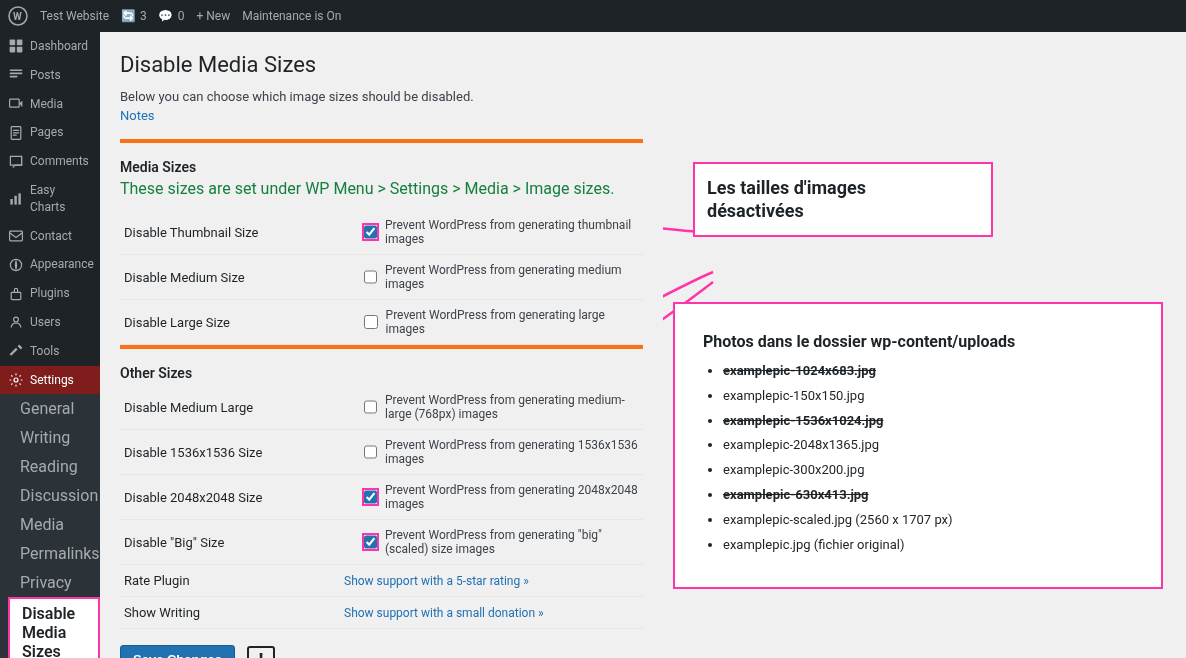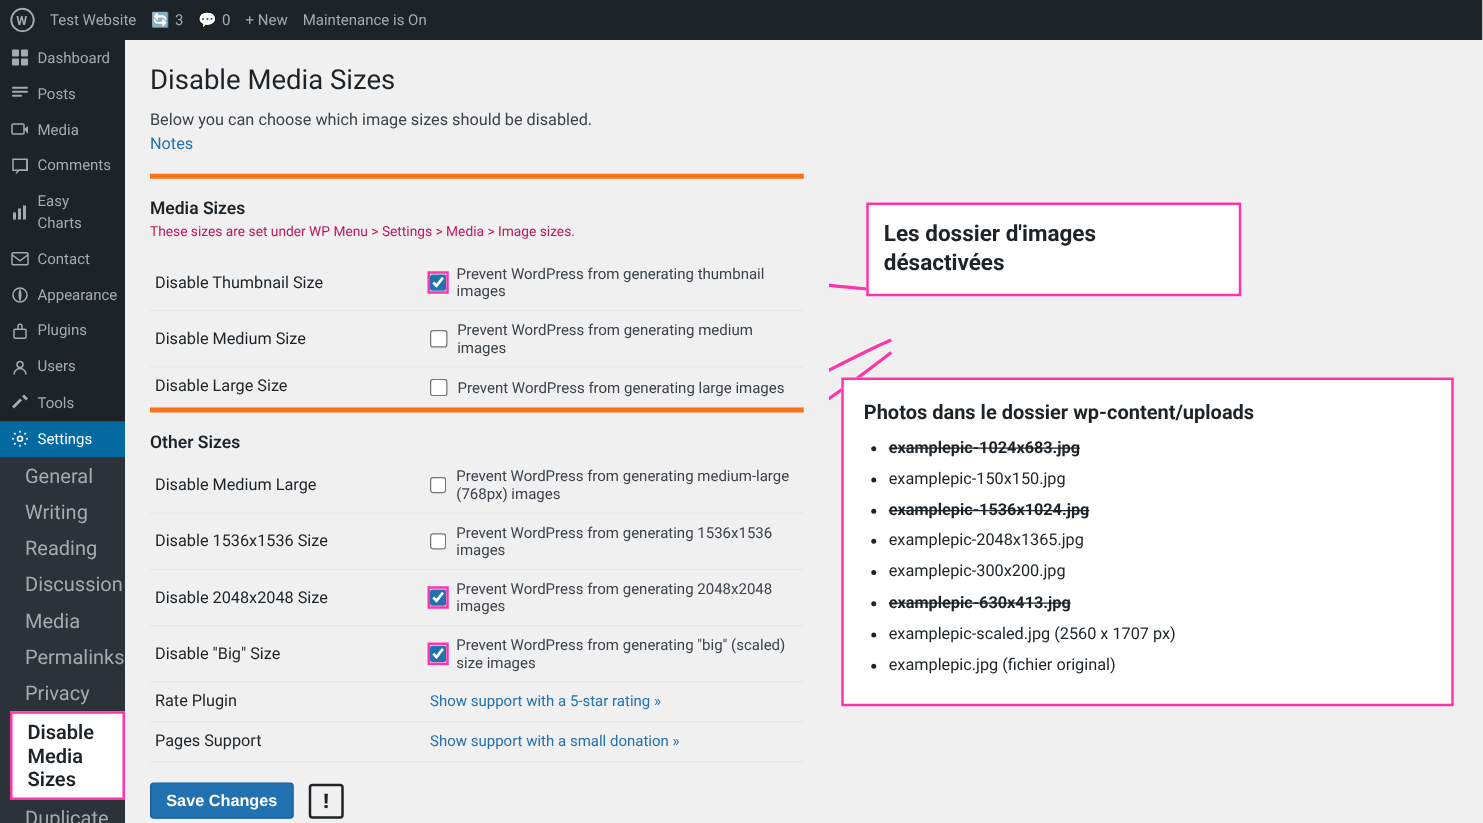--- a/index.html
+++ b/index.html
@@ -39,21 +39,21 @@
     .sidebar-item {
       display: flex;
       align-items: center;
       gap: 6px;
       padding: 6px 8px;
       color: #a7aaad;
       cursor: pointer;
       font-size: 12px;
       line-height: 1.4;
     }
-    .sidebar-item.active { background: #0369a1; color: #fff; }
+    .sidebar-item.active { background: #7f1d1d; color: #fff; }
     .sidebar-icon { width: 16px; height: 16px; flex-shrink: 0; fill: currentColor; }
     .sidebar-sub { padding-left: 8px; background: #2c3338; }
     .sidebar-sub-item {
       display: block;
       padding: 5px 8px 5px 12px;
       color: #a7aaad;
       cursor: pointer;
       font-size: 16px;
     }
     .sidebar-sub-item.active { color: #fff; font-weight: 600; }
@@ -67,28 +67,28 @@
     }
     .page-title {
       font-size: 22px;
       font-weight: 400;
       color: #1d2327;
       margin-bottom: 12px;
     }
     .description { color: #3c434a; margin-bottom: 4px; font-size: 13px; }
     .notes-link { color: #2271b1; text-decoration: none; font-size: 13px; display: inline-block; margin-bottom: 16px; }
     .section-title { font-size: 14px; font-weight: 600; color: #1d2327; margin-bottom: 4px; border-top: 4px solid #f97316; padding-top: 16px; }
-    .section-desc { color: #be185d; font-size: 11px; margin-bottom: 12px; }
+    .section-desc { color: #15803d; font-size: 16px; margin-bottom: 12px; }
 
     
     .settings-table { width: 100%; border-collapse: collapse; }
     .settings-table tr { border-bottom: 1px solid #e6e6e6; }
     .settings-table td { padding: 8px 4px; vertical-align: middle; }
     .settings-table .label-cell { width: 220px; font-weight: 400; color: #1d2327; font-size: 13px; }
-    .settings-table .control-cell { display: flex; align-items: center; gap: 8px; }
+    .settings-table .control-cell { display: flex; align-items: center; gap: 8px; margin-left: 20px; }
     .checkbox-input { width: 14px; height: 14px; cursor: pointer; accent-color: #2271b1; }
     .control-text { color: #3c434a; font-size: 12px; }
     .rate-link { color: #2271b1; text-decoration: none; font-size: 12px; }
 
     
     .save-section { padding: 16px 0; display: flex; align-items: center; gap: 12px; }
     .save-btn {
       background: #2271b1;
       color: #fff;
       border: none;
@@ -126,21 +126,21 @@
       color: #1d2327;
       line-height: 1.3;
     }
     .annotation-box2 {
       position: absolute;
       top: 270px;
       left: 20px;
       width: 490px;
       background: white;
       border: 2px solid #ff33aa;
-      padding: 16px;
+      padding: 28px;
     }
     .annotation-box2-title {
       font-size: 16px;
       font-weight: 700;
       color: #1d2327;
       margin-bottom: 10px;
     }
     .annotation-list { list-style: disc; padding-left: 20px; }
     .annotation-list li { font-size: 13px; color: #1d2327; margin-bottom: 4px; line-height: 1.6; }
     .strikethrough { text-decoration: line-through; font-weight: bold; }
@@ -203,20 +203,29 @@
           <rect x="2" y="11" width="10" height="2" rx="1"></rect>
         </svg>
       <span>Posts</span>
     </div>
     <div class="sidebar-item">
       <svg class="sidebar-icon" viewBox="0 0 20 20">
           <rect x="2" y="4" width="12" height="10" rx="1" fill="none" stroke="currentColor" stroke-width="1.5"></rect>
           <polygon points="14,9 18,6 18,14"></polygon>
         </svg>
       <span>Media</span>
+    </div>
+    <div class="sidebar-item">
+      <svg class="sidebar-icon" viewBox="0 0 20 20">
+          <rect x="4" y="2" width="12" height="16" rx="1" fill="none" stroke="currentColor" stroke-width="1.5"></rect>
+          <rect x="6" y="6" width="8" height="1.5" rx="0.5"></rect>
+          <rect x="6" y="9" width="8" height="1.5" rx="0.5"></rect>
+          <rect x="6" y="12" width="5" height="1.5" rx="0.5"></rect>
+        </svg>
+      <span>Pages</span>
     </div>
     <div class="sidebar-item">
       <svg class="sidebar-icon" viewBox="0 0 20 20">
           <path d="M3 3h14v11H3z" fill="none" stroke="currentColor" stroke-width="1.5"></path>
           <path d="M6 17l3-3h8V3" fill="none" stroke="currentColor" stroke-width="1.5"></path>
         </svg>
       <span>Comments</span>
     </div>
     <div class="sidebar-item">
       <svg class="sidebar-icon" viewBox="0 0 20 20">
@@ -364,21 +373,21 @@
             </div>
           </td>
         </tr>
         <tr>
           <td class="label-cell">Rate Plugin</td>
           <td>
             <a class="rate-link">Show support with a 5-star rating »</a>
           </td>
         </tr>
         <tr>
-          <td class="label-cell">Pages Support</td>
+          <td class="label-cell">Show Writing</td>
           <td>
             <a class="rate-link">Show support with a small donation »</a>
           </td>
         </tr>
       </tbody>
         </table>
 
       
       <div class="save-section">
         <button class="save-btn">Save Changes</button>
@@ -403,21 +412,21 @@
         </defs>
 
         <path d="M 50,200 C 0,200 -200,170 -320,138" stroke="#ff33aa" stroke-width="2.5" fill="none" marker-end="url(#arrowhead1)"></path>
 
         <path d="M 50,240 C 0,260 -160,360 -310,378" stroke="#ff33aa" stroke-width="2.5" fill="none" marker-end="url(#arrowhead2)"></path>
 
         <path d="M 50,250 C 10,280 -140,400 -295,420" stroke="#ff33aa" stroke-width="2.5" fill="none" marker-end="url(#arrowhead3)"></path>
       </svg>
 
       <div class="annotation-box1" style="top:130px; left:30px;">
-        <span>Les dossier d'images</span><br>
+        <span>Les tailles d'images</span><br>
         <span>désactivées</span>
       </div>
 
       <div class="annotation-box2" style="top:270px; left:10px;">
         <div class="annotation-box2-title">Photos dans le dossier wp-content/uploads</div>
         <ul class="annotation-list">
           <li><span class="strikethrough">examplepic-1024x683.jpg</span></li>
           <li>examplepic-150x150.jpg</li>
           <li><span class="strikethrough">examplepic-1536x1024.jpg</span></li>
           <li>examplepic-2048x1365.jpg</li>

